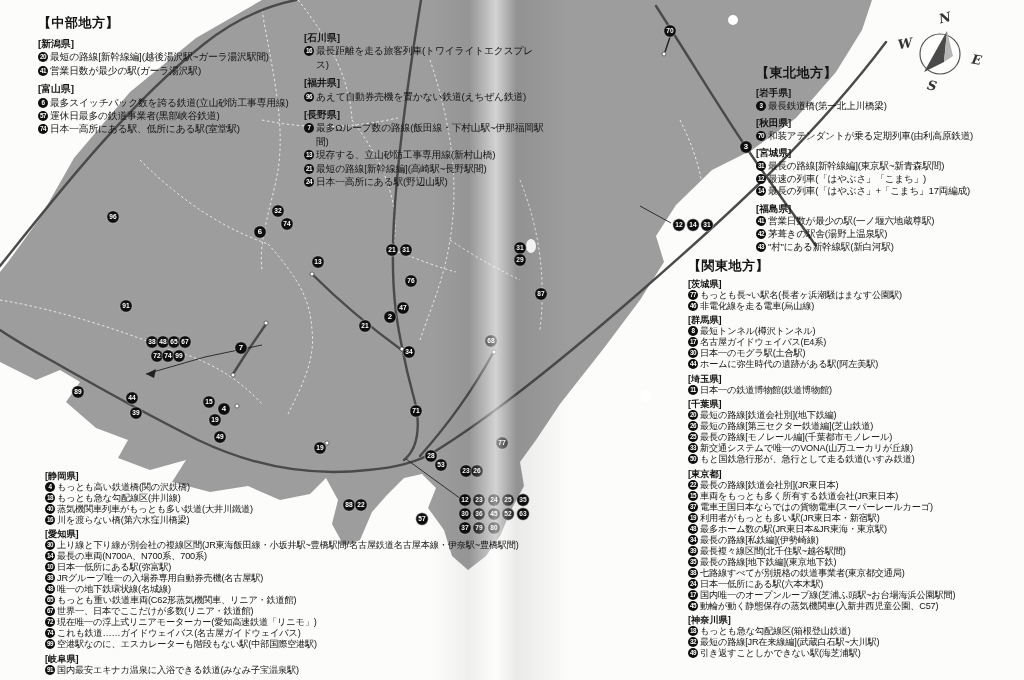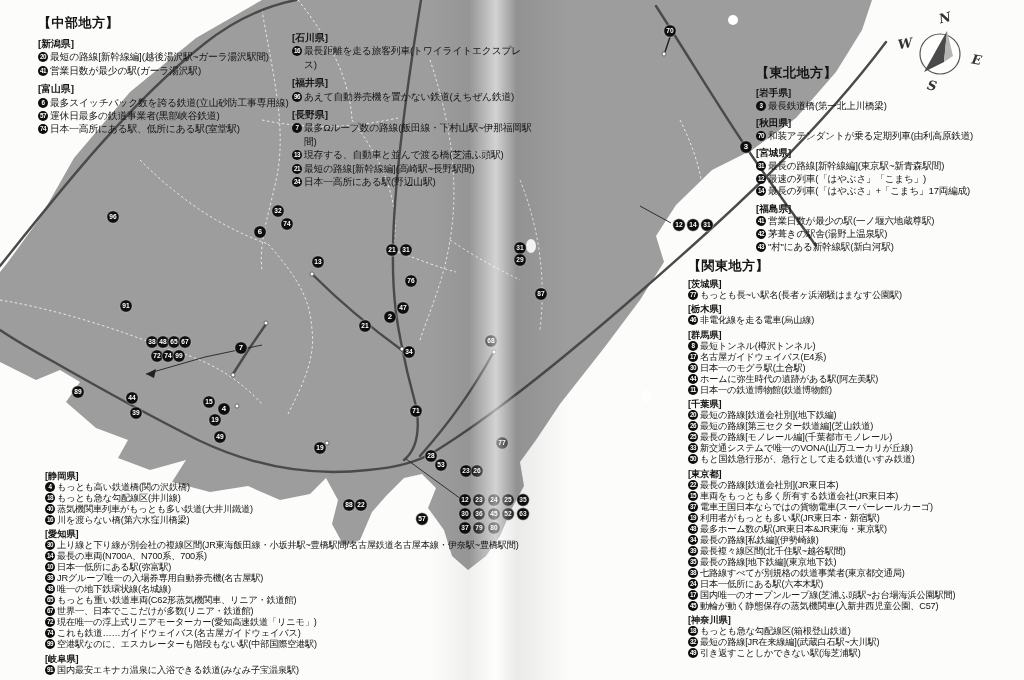--- a/index.html
+++ b/index.html
@@ -342,28 +342,28 @@
     <div class="block lg" style="left: 38px; top: 14px; width: 262px;">
       <div class="region-title">【中部地方】</div>
       <div class="pref-name">[新潟県]</div>
       <div class="item"><span class="badge">20</span><span>最短の路線[新幹線編](越後湯沢駅~ガーラ湯沢駅間)</span></div>
       <div class="item"><span class="badge">41</span><span>営業日数が最少の駅(ガーラ湯沢駅)</span></div>
       <div class="pref-name">[富山県]</div>
       <div class="item"><span class="badge">6</span><span>最多スイッチバック数を誇る鉄道(立山砂防工事専用線)</span></div>
       <div class="item"><span class="badge">57</span><span>運休日最多の鉄道事業者(黒部峡谷鉄道)</span></div>
       <div class="item"><span class="badge">74</span><span>日本一高所にある駅、低所にある駅(室堂駅)</span></div>
     </div>
-    <div class="block lg" style="left: 292px; top: 26px; width: 242px;">
+    <div class="block lg" style="left: 304px; top: 26px; width: 242px;">
       <div class="pref-name">[石川県]</div>
       <div class="item"><span class="badge">16</span><span>最長距離を走る旅客列車(トワイライトエクスプレス)</span></div>
       <div class="pref-name">[福井県]</div>
       <div class="item"><span class="badge">96</span><span>あえて自動券売機を置かない鉄道(えちぜん鉄道)</span></div>
       <div class="pref-name">[長野県]</div>
       <div class="item"><span class="badge">7</span><span>最多Ωループ数の路線(飯田線・下村山駅~伊那福岡駅間)</span></div>
-      <div class="item"><span class="badge">13</span><span>現存する、自動車と並んで渡る橋(芝浦ふ頭駅)</span></div>
+      <div class="item"><span class="badge">13</span><span>現存する、立山砂防工事専用線(新村山橋)</span></div>
       <div class="item"><span class="badge">21</span><span>最短の路線[新幹線編](高崎駅~長野駅間)</span></div>
       <div class="item"><span class="badge">24</span><span>日本一高所にある駅(野辺山駅)</span></div>
     </div>
     <div class="block md" style="left: 756px; top: 64px; width: 222px;">
       <div class="region-title">【東北地方】</div>
       <div class="pref-name">[岩手県]</div>
       <div class="item"><span class="badge">3</span><span>最長鉄道橋(第一北上川橋梁)</span></div>
       <div class="pref-name">[秋田県]</div>
       <div class="item"><span class="badge">70</span><span>和装アテンダントが乗る定期列車(由利高原鉄道)</span></div>
       <div class="pref-name">[宮城県]</div>
@@ -372,27 +372,27 @@
       <div class="item"><span class="badge">14</span><span>最長の列車(「はやぶさ」+「こまち」17両編成)</span></div>
       <div class="pref-name">[福島県]</div>
       <div class="item"><span class="badge">41</span><span>営業日数が最少の駅(一ノ堰六地蔵尊駅)</span></div>
       <div class="item"><span class="badge">42</span><span>茅葺きの駅舎(湯野上温泉駅)</span></div>
       <div class="item"><span class="badge">43</span><span>"村"にある新幹線駅(新白河駅)</span></div>
     </div>
     <div class="block sm" style="left: 688px; top: 257px; width: 336px;">
       <div class="region-title">【関東地方】</div>
       <div class="pref-name">[茨城県]</div>
       <div class="item"><span class="badge">77</span><span>もっとも長~い駅名(長者ヶ浜潮騒はまなす公園駅)</span></div>
-      <div class="pref-name">[栃木県]</div>
       <div class="item"><span class="badge">46</span><span>非電化線を走る電車(烏山線)</span></div>
       <div class="pref-name">[群馬県]</div>
       <div class="item"><span class="badge">8</span><span>最短トンネル(樽沢トンネル)</span></div>
       <div class="item"><span class="badge">17</span><span>名古屋ガイドウェイバス(E4系)</span></div>
       <div class="item"><span class="badge">30</span><span>日本一のモグラ駅(土合駅)</span></div>
       <div class="item"><span class="badge">44</span><span>ホームに弥生時代の遺跡がある駅(阿左美駅)</span></div>
+      <div class="pref-name">[埼玉県]</div>
       <div class="item"><span class="badge">11</span><span>日本一の鉄道博物館(鉄道博物館)</span></div>
       <div class="pref-name">[千葉県]</div>
       <div class="item"><span class="badge">20</span><span>最短の路線[鉄道会社別](地下鉄編)</span></div>
       <div class="item"><span class="badge">26</span><span>最短の路線[第三セクター鉄道編](芝山鉄道)</span></div>
       <div class="item"><span class="badge">25</span><span>最長の路線[モノレール編](千葉都市モノレール)</span></div>
       <div class="item"><span class="badge">33</span><span>新交通システムで唯一のVONA(山万ユーカリが丘線)</span></div>
       <div class="item"><span class="badge">50</span><span>もと国鉄急行形が、急行として走る鉄道(いすみ鉄道)</span></div>
       <div class="pref-name">[東京都]</div>
       <div class="item"><span class="badge">22</span><span>最長の路線[鉄道会社別](JR東日本)</span></div>
       <div class="item"><span class="badge">15</span><span>車両をもっとも多く所有する鉄道会社(JR東日本)</span></div>

